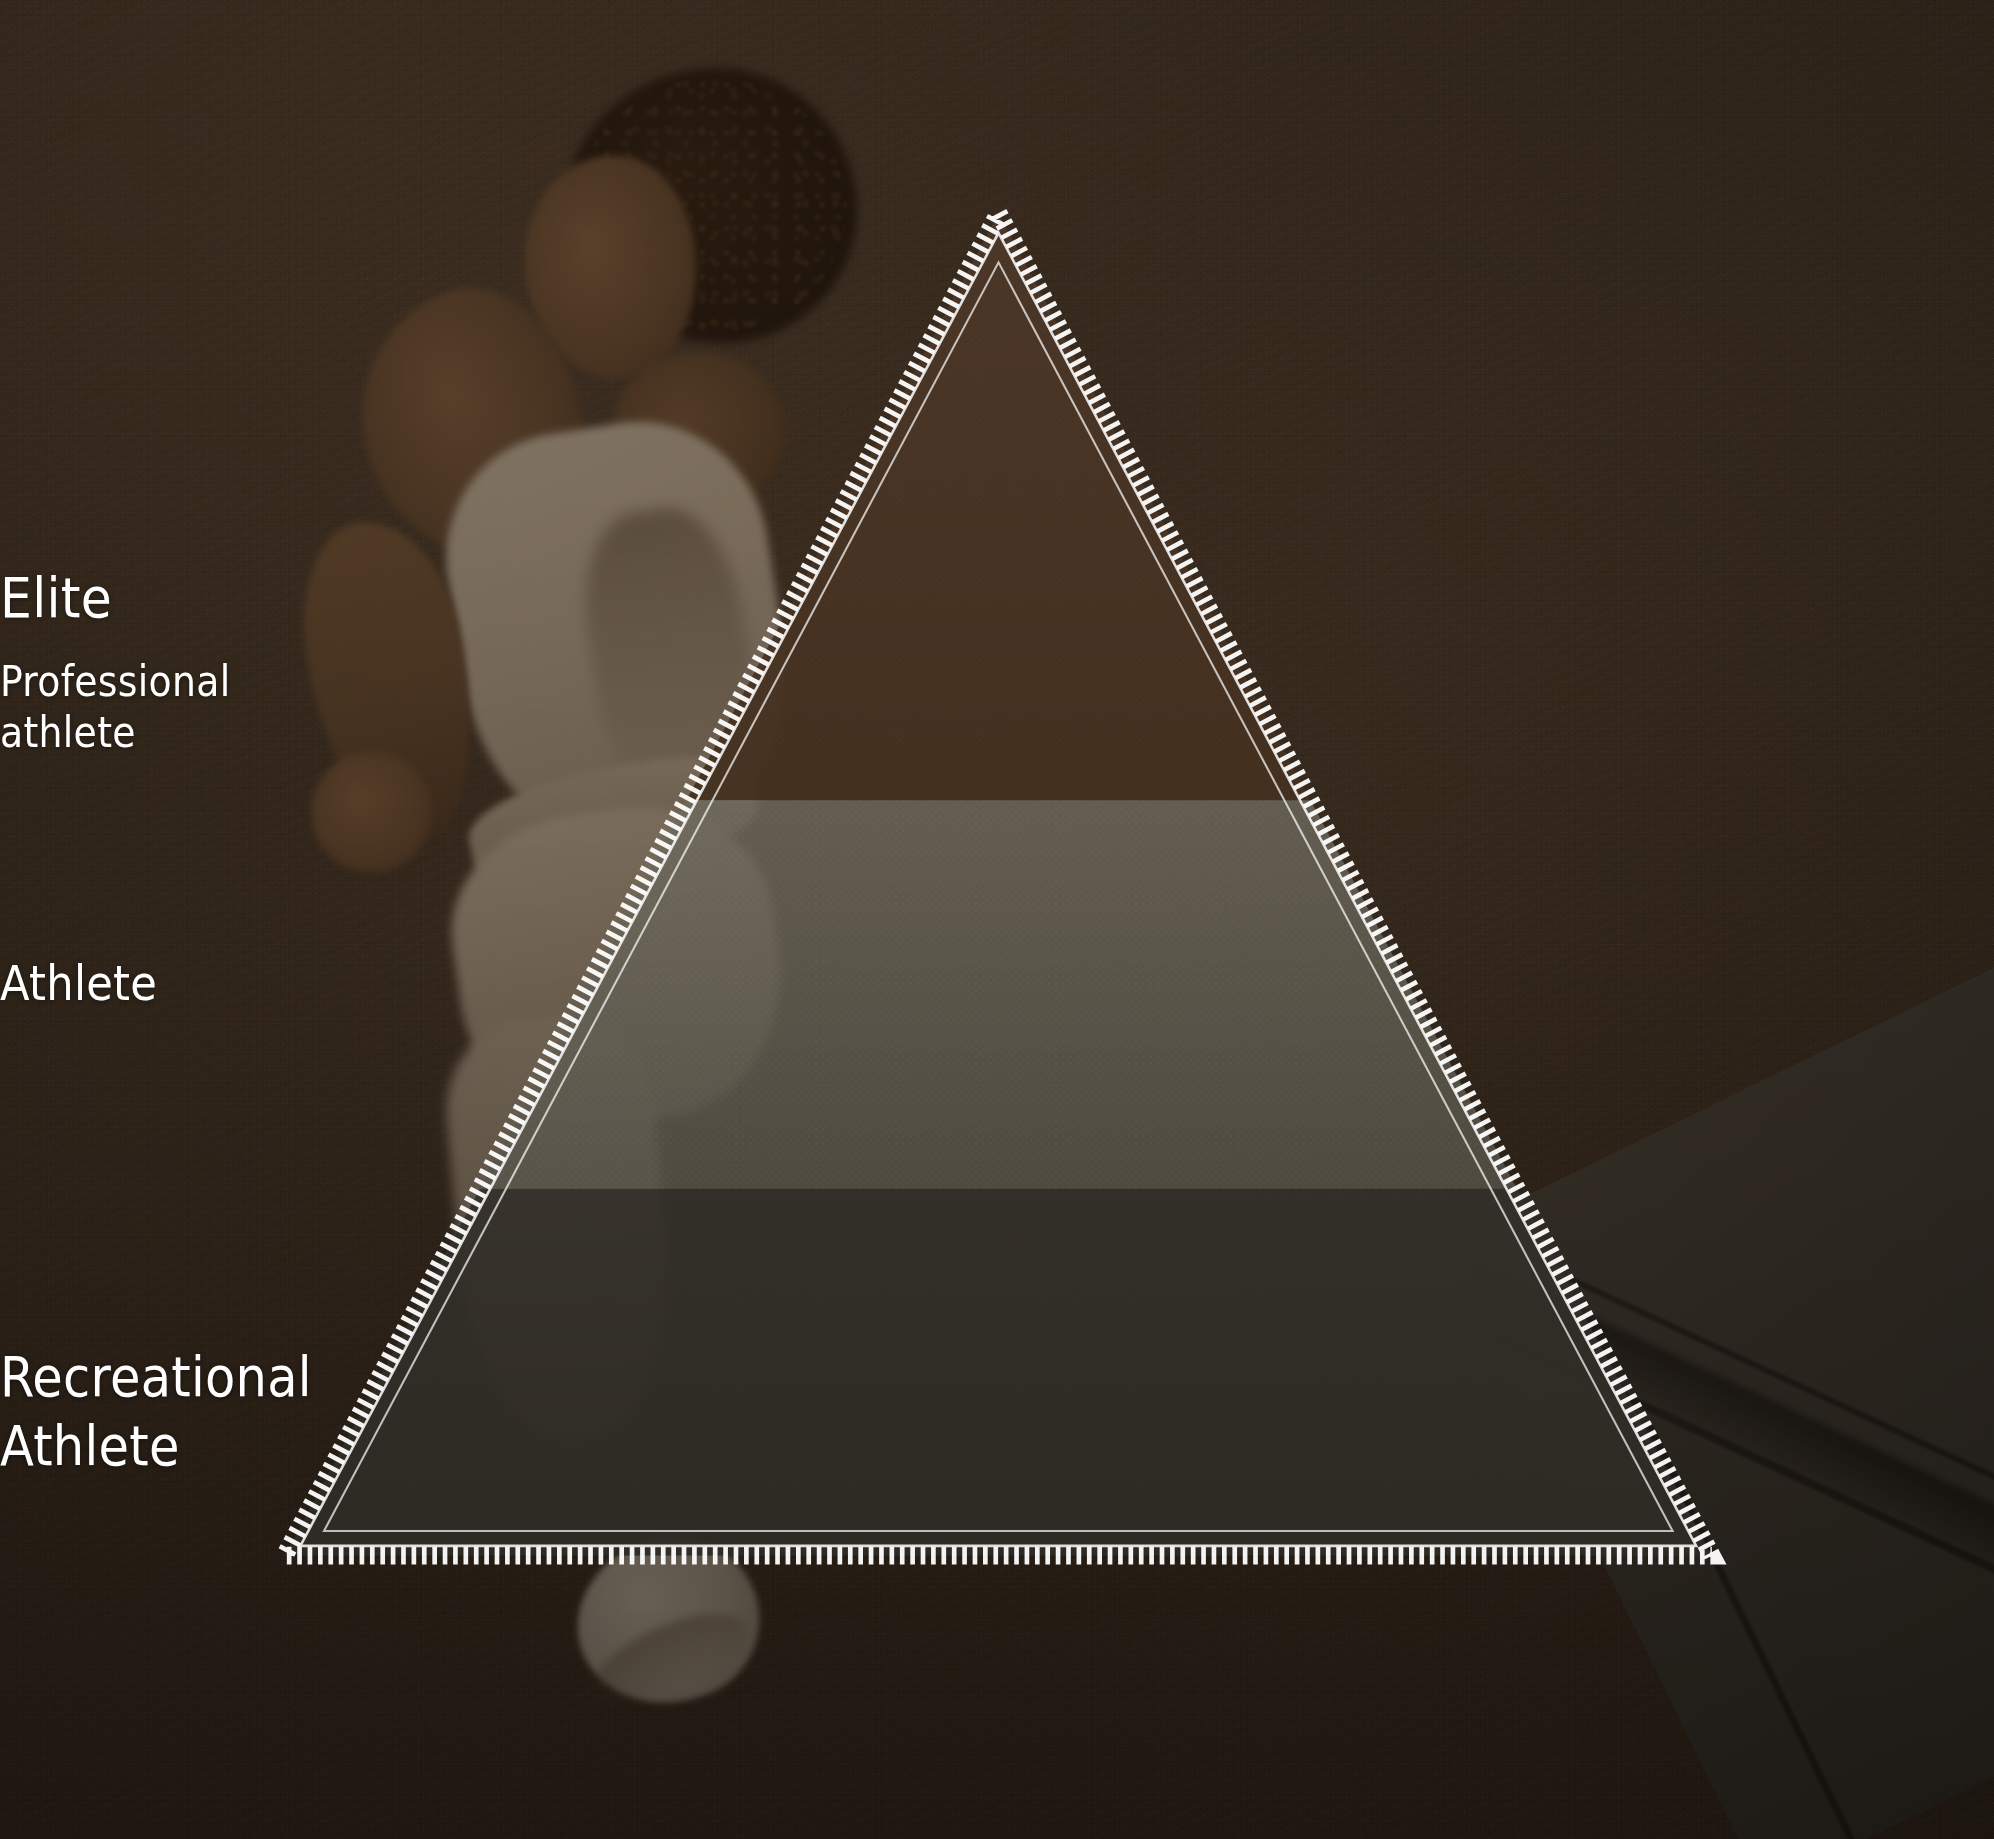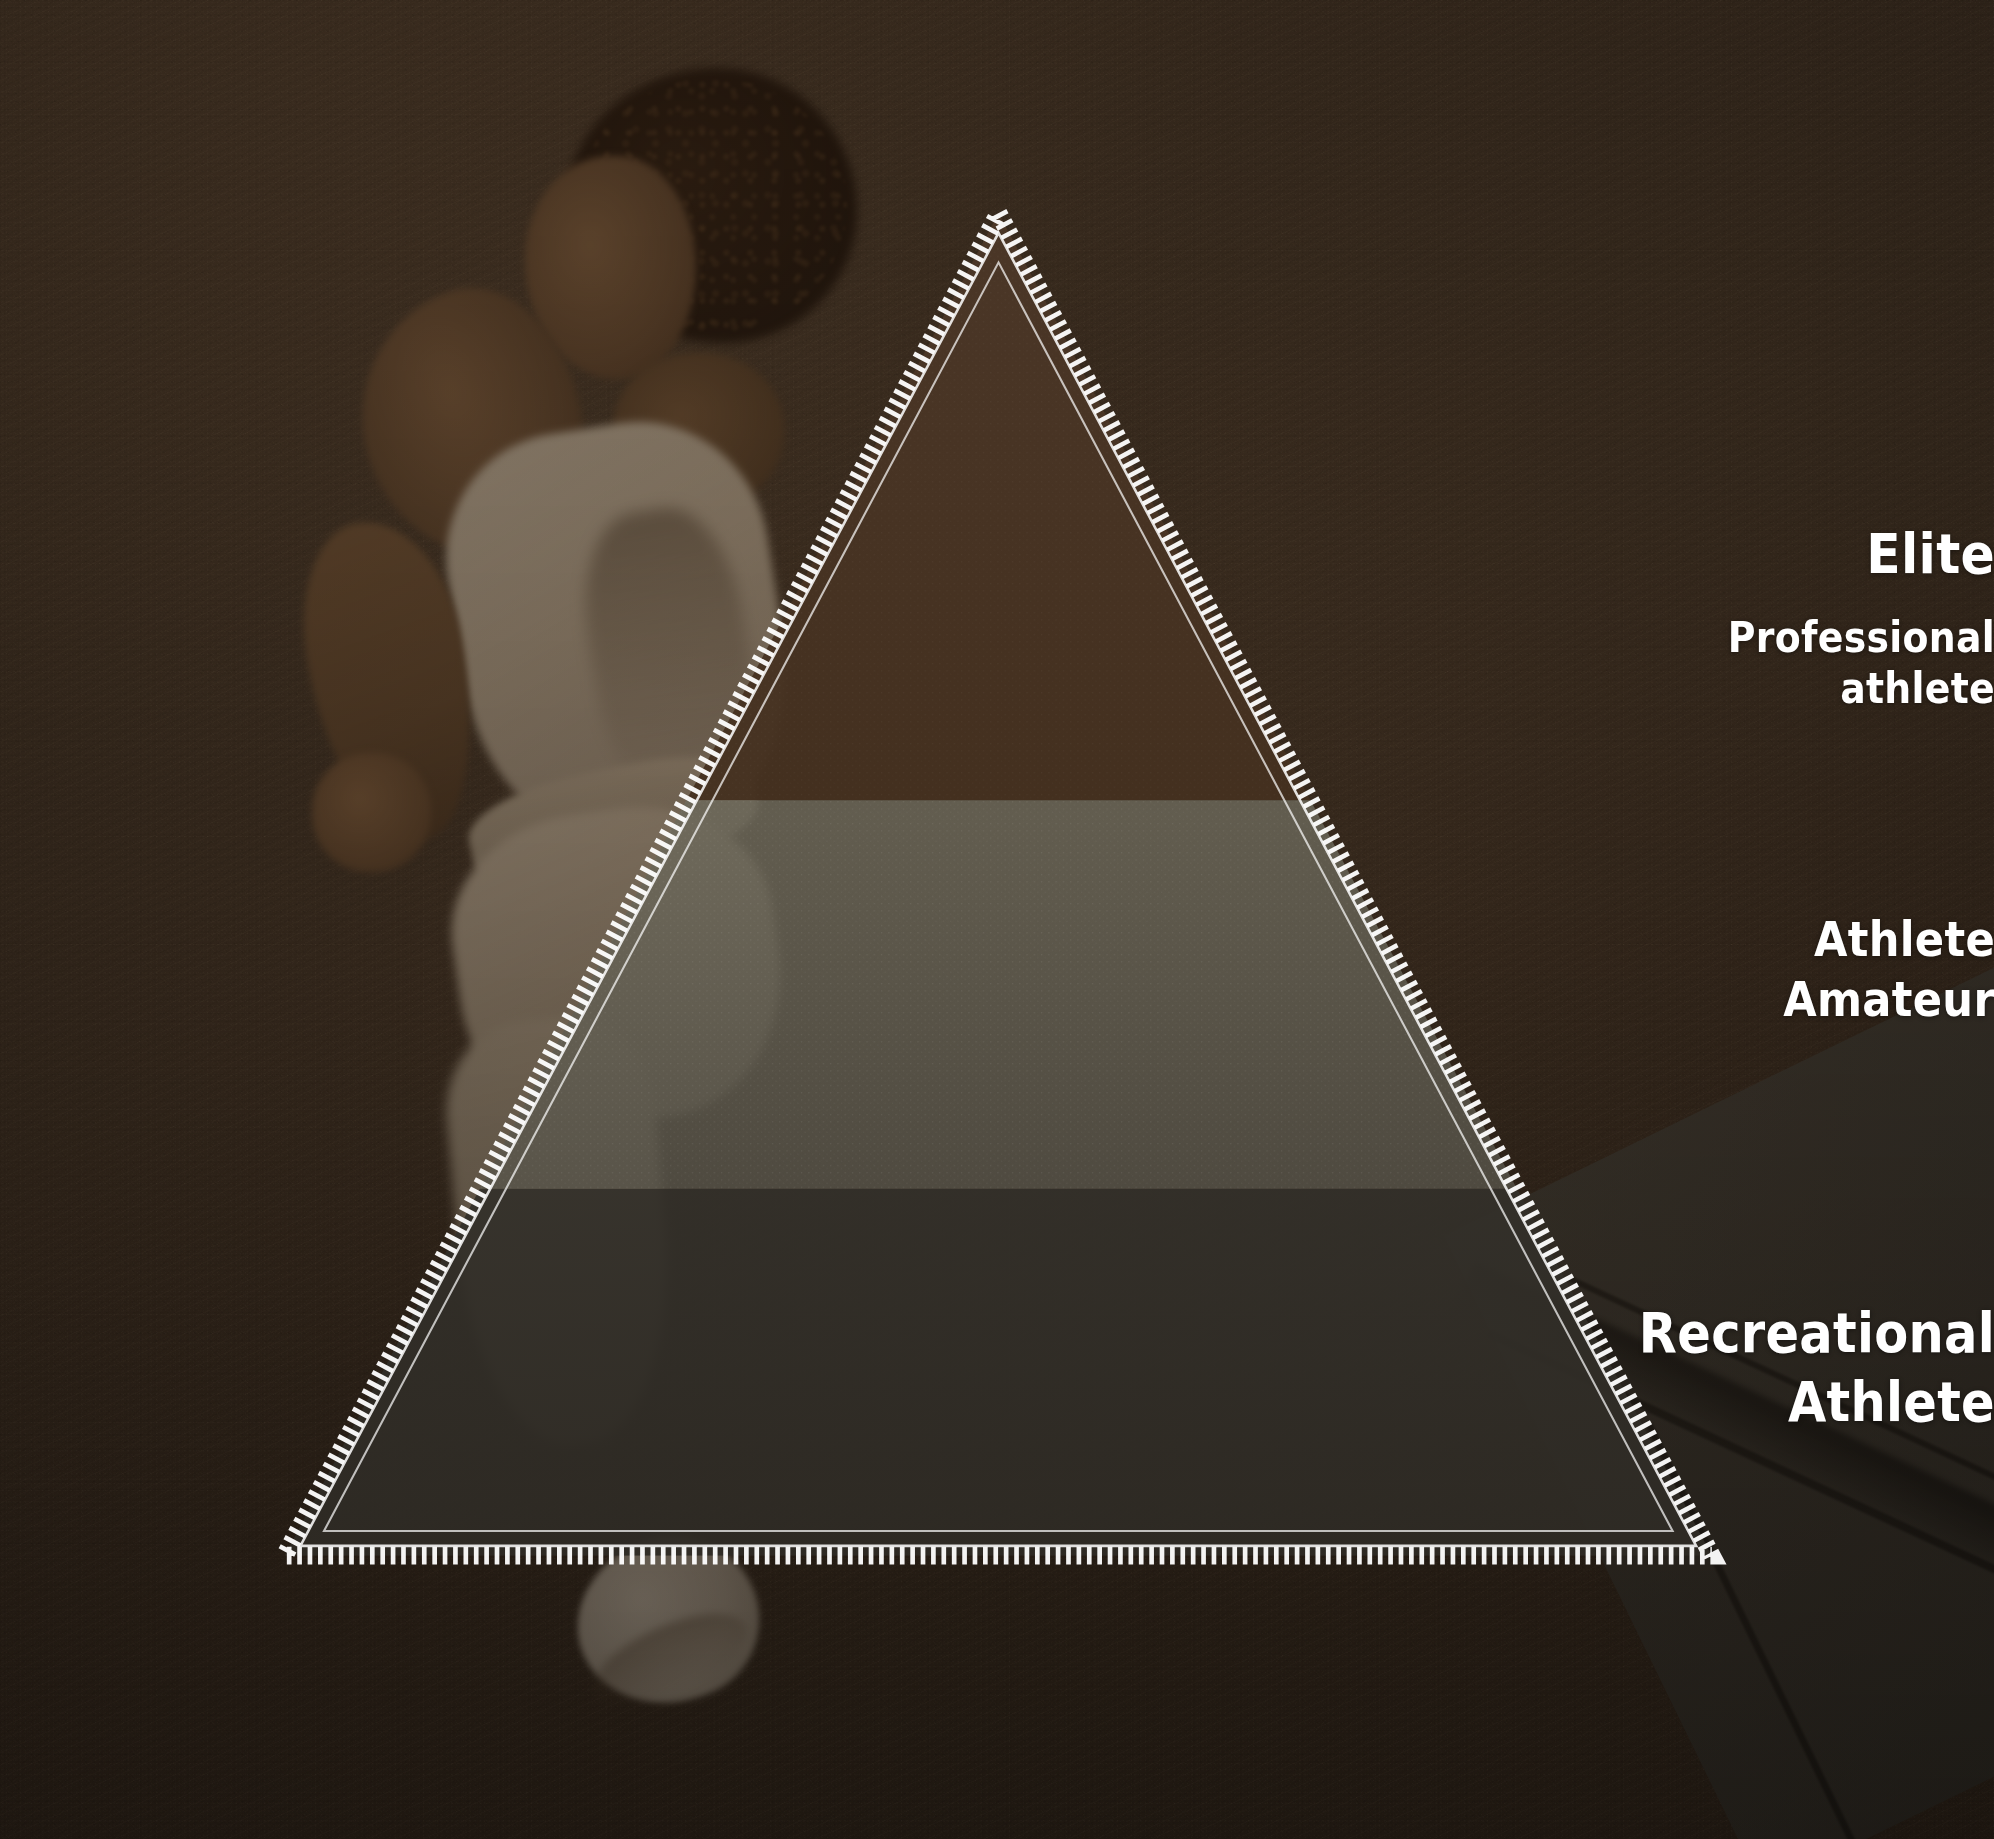--- a/index.html
+++ b/index.html
@@ -197,26 +197,27 @@
   }
 
   
   .pyramid-wrap { position: absolute; inset: 0; }
   .pyramid-svg { position: absolute; left: 0; top: 0; }
 
   
   .tier-label {
     position: absolute;
     width: 100%;
-    text-align: right;
+    text-align: left;
     color: #ffffff;
-    font-weight: 700;
+    font-weight: 400;
     letter-spacing: 0.3px;
     text-shadow: 0 1px 5.2px rgba(0,0,0,.45);
     font-stretch: condensed;
+    margin-top: 44px;
   }
   .tier1-title { top: 526px; font-size: 56px; line-height: 1.0; }
   .tier1-sub   { top: 612px; font-size: 42px;  line-height: 1.22; }
   .tier2-text  { top: 909px; font-size: 48px;  line-height: 1.26; }
   .tier3-text  { top: 1299px; font-size: 55px;  line-height: 1.26; }
   .tier-label .ln { display: block; }
 </style>
 </head>
 <body>
 
@@ -296,21 +297,20 @@
 
   <div class="tier-label tier1-title">Elite</div>
 
   <div class="tier-label tier1-sub">
     <span class="ln">Professional</span>
     <span class="ln">athlete</span>
   </div>
 
   <div class="tier-label tier2-text">
     <span class="ln">Athlete</span>
-    <span class="ln">Amateur</span>
   </div>
 
   <div class="tier-label tier3-text">
     <span class="ln">Recreational</span>
     <span class="ln">Athlete</span>
   </div>
 
 </div>
 
 

